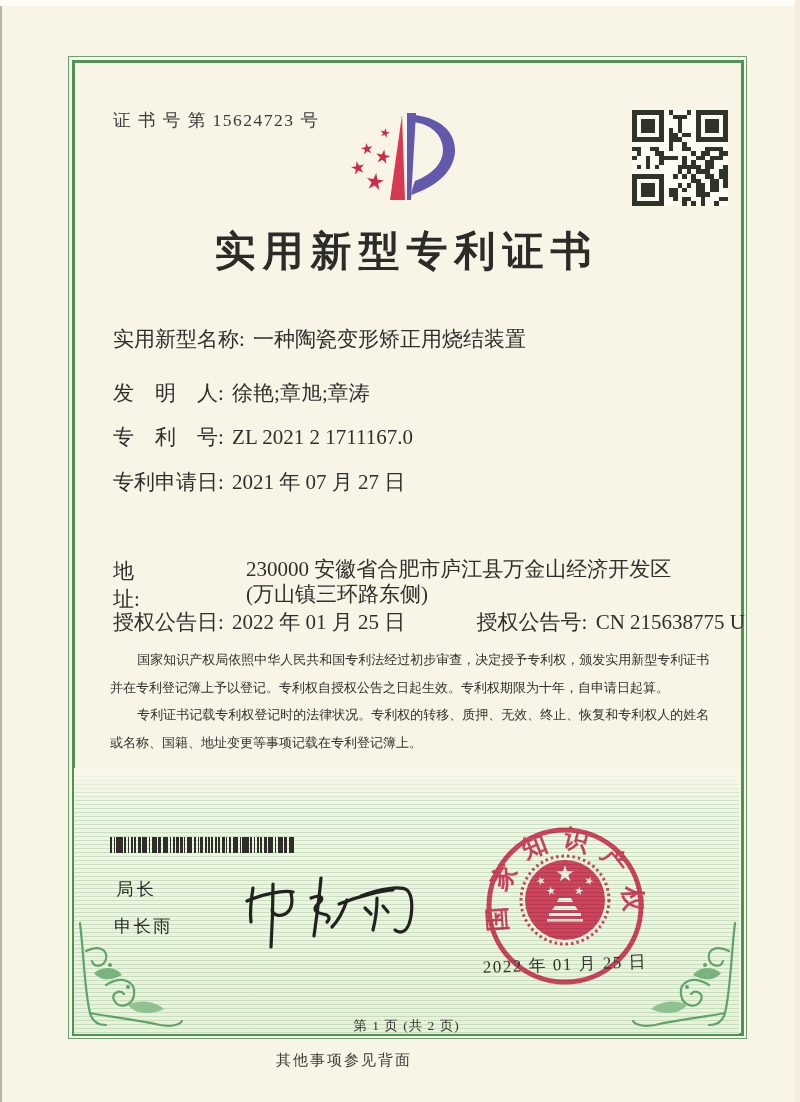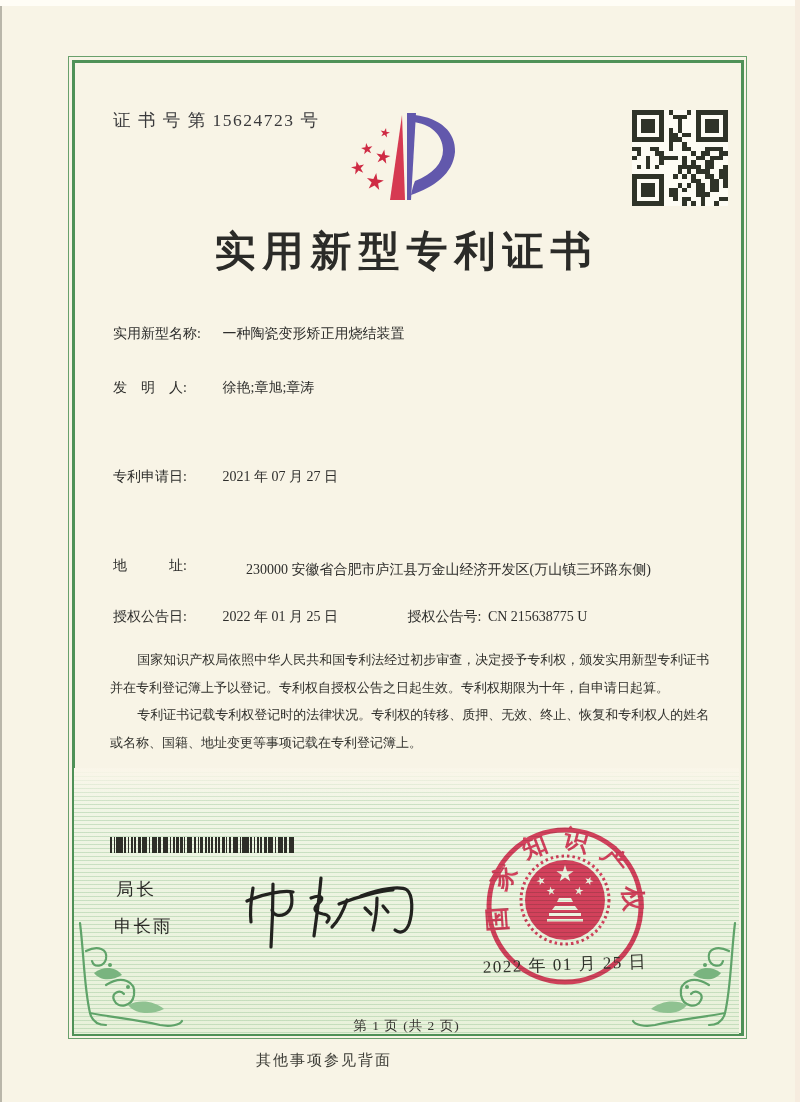--- a/index.html
+++ b/index.html
@@ -28,21 +28,21 @@
   }
 
   .cert-no{position:absolute;left:113px;top:108px;font-size:17.5px;letter-spacing:1.5px;color:#3a3a3c;}
 
   .logo{position:absolute;left:333px;top:111px;}
   .qr{position:absolute;left:632px;top:110px;}
 
   .title{position:absolute;left:68px;top:224px;width:677px;text-align:center;
          font-size:41px;font-weight:700;letter-spacing:7px;color:#2b2b28;}
 
-  .row{position:absolute;left:113px;font-size:14px;white-space:nowrap;}
+  .row{position:absolute;left:113px;font-size:21px;white-space:nowrap;}
   .row .lab{display:inline-block;min-width:103px;}
   .row .val{margin-left:3px;}
   .row-name{top:325px;} .row-inventor{top:379px;} .row-patno{top:423px;}
   .row-filing{top:468px;} .row-patentee{top:513px;}
   .row-address{top:557px;display:flex;white-space:normal;}
   .row-address .lab{flex:0 0 103px;}
   .row-address .val{width:452px;line-height:25px;margin-left:30px;}
   .row-grant{top:608px;}
   .grant2{margin-left:66px;}
 
@@ -58,21 +58,21 @@
 
   .director-title{position:absolute;left:116px;top:877px;font-size:17.5px;letter-spacing:3px;color:#2c2c28;}
   .director-name{position:absolute;left:114px;top:914px;font-size:17.5px;letter-spacing:2px;color:#2c2c28;}
   .signature{position:absolute;left:235px;top:856px;}
 
   .seal{position:absolute;left:477px;top:818px;mix-blend-mode:multiply;opacity:.95;}
 
   .page-info{position:absolute;left:68px;top:1005px;width:677px;text-align:center;
              font-size:13.5px;letter-spacing:1px;color:#34342f;margin-top:12px;}
   .back-note{position:absolute;left:0;top:1051px;width:648px;text-align:center;
-             font-size:15px;letter-spacing:2px;color:#3c3c36;}
+             font-size:15px;letter-spacing:2px;color:#3c3c36;padding-left:20px;}
 
   .ornament{position:absolute;top:921px;}
   .ornament-left{left:76px;}
   .ornament-right{left:629px;transform:scaleX(-1);}
 </style>
 </head>
 <body>
 
 <div class="page">
 
@@ -247,20 +247,24 @@
   <div class="title">实用新型专利证书</div>
 
   <div class="row row-name">
     <span class="lab">实用新型名称:</span>
     <span class="val">一种陶瓷变形矫正用烧结装置</span>
   </div>
   <div class="row row-inventor">
     <span class="lab">发　明　人:</span>
     <span class="val">徐艳;章旭;章涛</span>
   </div>
+  <div class="row row-patno">
+    <span class="lab">专　利　号:</span>
+    <span class="val">ZL 2021 2 1711167.0</span>
+  </div>
   <div class="row row-filing">
     <span class="lab">专利申请日:</span>
     <span class="val">2021 年 07 月 27 日</span>
   </div>
   <div class="row row-address">
     <span class="lab">地　　　址:</span>
     <span class="val">230000 安徽省合肥市庐江县万金山经济开发区(万山镇三环路东侧)</span>
   </div>
   <div class="row row-grant">
     <span class="lab">授权公告日:</span>

